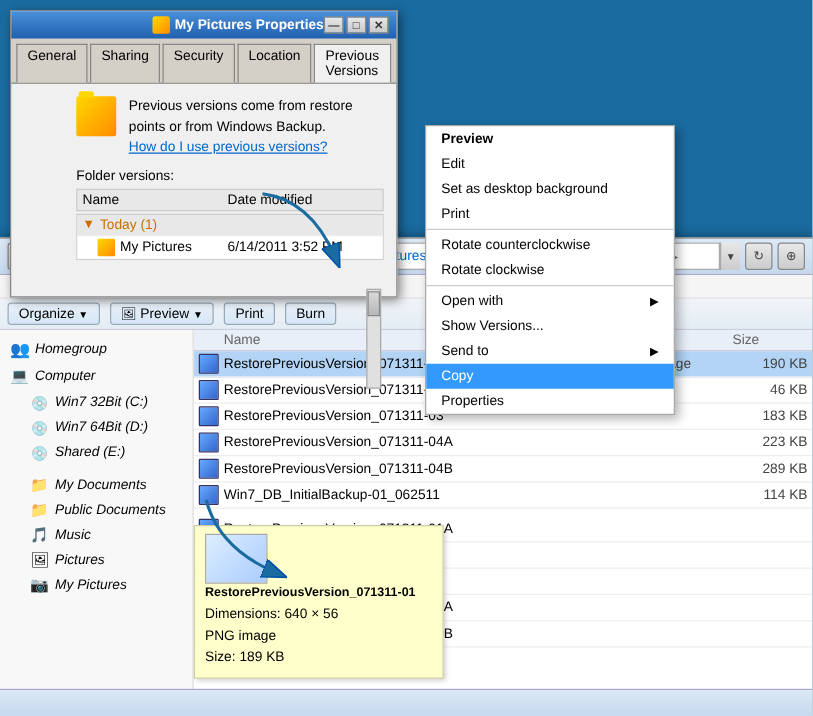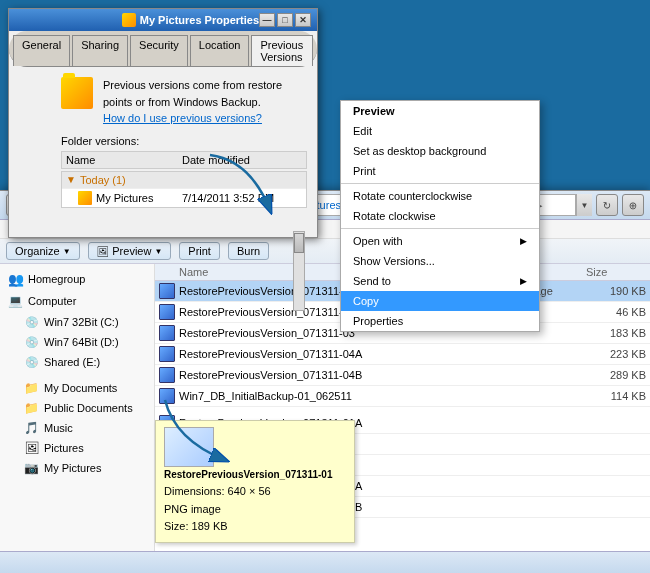--- a/index.html
+++ b/index.html
@@ -61,21 +61,20 @@
       font-size: 9px;
       cursor: pointer;
       color: #333;
     }
     .dialog-tabs {
       display: flex;
       background: #d4d0c8;
       border-bottom: 1px solid #888;
       padding: 4px 4px 0;
       gap: 2px;
-      border-radius: 18px;
     }
     .dialog-tab {
       padding: 3px 8px;
       background: #d4d0c8;
       border: 1px solid #888;
       border-bottom: none;
       font-size: 11px;
       cursor: pointer;
       color: #000;
     }
@@ -314,21 +313,21 @@
       font-size: 11px;
     }
     .nav-icon {
       width: 16px;
       height: 16px;
       flex-shrink: 0;
       display: flex;
       align-items: center;
       justify-content: center;
     }
-    .nav-label { font-size: 11px; }
+    .nav-label { font-size: 11px; font-style: italic; }
     .nav-sub-item {
       display: flex;
       align-items: center;
       padding: 2px 8px 2px 24px;
       gap: 4px;
       cursor: pointer;
       font-size: 11px;
     }
 
     
@@ -496,21 +495,21 @@
         <span>Date modified</span>
       </div>
       <div class="dialog-section-group">
         <div class="dialog-group-header">
           <span class="collapse-arrow">▼</span>
           <span class="group-label">Today (1)</span>
         </div>
         <div class="dialog-row">
           <div class="dialog-row-icon"></div>
           <span class="dialog-row-name">My Pictures</span>
-          <span class="dialog-row-date">7/14/2011 3:52 PM</span>
+          <span class="dialog-row-date">6/14/2011 3:52 PM</span>
         </div>
       </div>
       <div class="dialog-scrollbar">
         <div class="dialog-scrollbar-thumb"></div>
       </div>
     </div>
   </div>
 </div>
 
 <svg class="annotation-arrow" style="top:150px; left:200px; width:80px; height:70px;">

